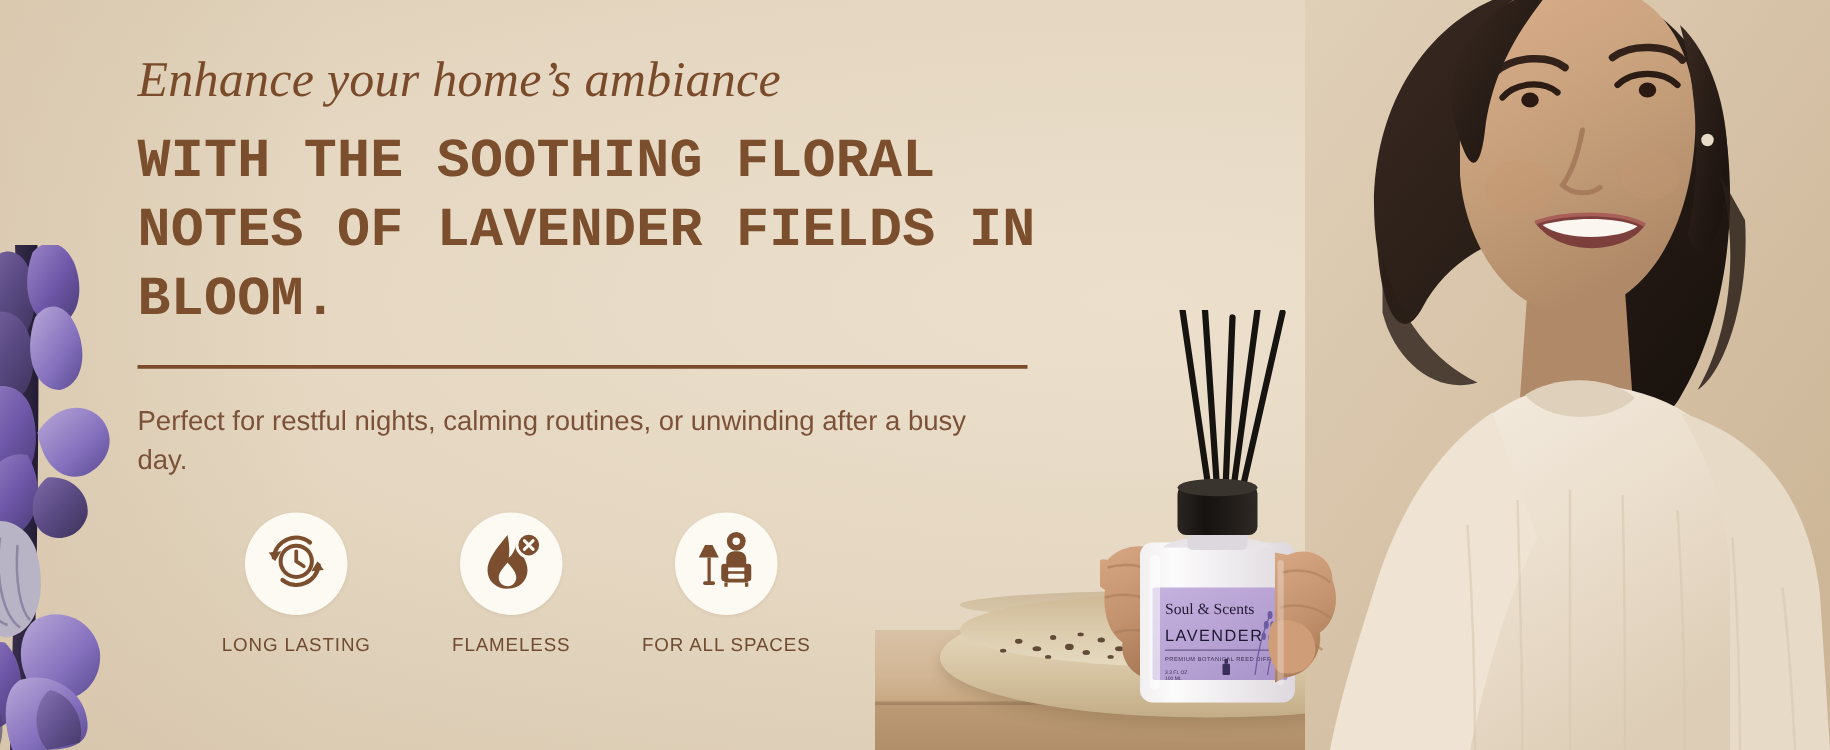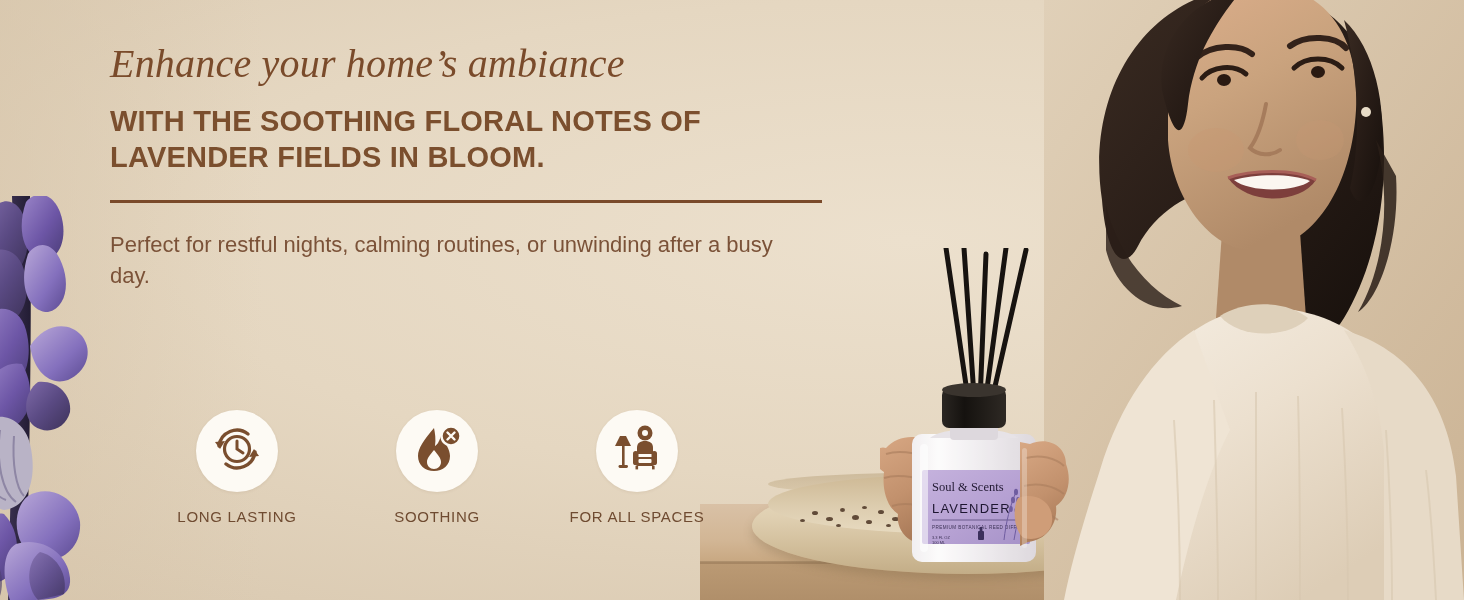--- a/index.html
+++ b/index.html
@@ -83,23 +83,23 @@
     font-style:italic;
     font-size:40px;
     line-height:1.08;
     color:#7a4b2b;
     letter-spacing:.2px;
     white-space:nowrap;
   }
 
   .sub-head {
     margin-top:18px;
-    font-family:Liberation Sans, sans-serif;
+    font-family:Liberation Mono, monospace;
     font-weight:bold;
-    font-size:29px;
+    font-size:44px;
     line-height:1.25;
     letter-spacing:.2px;
     color:#7b4f2e;
     max-width:740px;
   }
 
   .rule {
     margin-top:24px;
     width:712px; height:3px;
     background:#7a4a2a;
@@ -111,21 +111,21 @@
     line-height:1.42;
     color:#7b5238;
     max-width:700px;
   }
 
   
   .features {
     position:absolute;
     left:172px; top:410px;
     display:flex;
-    gap:70px;
+    gap:42px;
   }
   .feature { width:130px; display:flex; flex-direction:column; align-items:center; }
   .feature-circle {
     width:82px; height:82px;
     border-radius:50%;
     background:#fdfaf4;
     display:flex; align-items:center; justify-content:center;
     box-shadow:0 1px 3px rgba(120,90,60,.10);
   }
   .feature-label {
@@ -426,21 +426,21 @@
                      C38 25 33 19 29 12 C27 18 25 21 23 22 C24 15 23 9 22 4 Z" fill="#7a4e2e"></path>
 
             <path d="M22 26 C18 31 15 34 15 38 C15 42 18 45 22 45 C26 45 29 42 29 38
                      C29 34 26 31 22 26 Z" fill="#fdfaf4"></path>
 
             <circle cx="39" cy="12" r="9.5" fill="#7a4e2e" stroke="#fdfaf4" stroke-width="2.4"></circle>
             <path d="M35.5 8.5 L42.5 15.5 M42.5 8.5 L35.5 15.5" stroke="#fdfaf4" stroke-width="2.4" stroke-linecap="round"></path>
           </svg>
         </span>
       </div>
-      <div class="feature-label">SOOTHING</div>
+      <div class="feature-label">FLAMELESS</div>
     </div>
 
     <div class="feature">
       <div class="feature-circle">
         <span>
           <svg width="50" height="50" viewBox="0 0 50 50" fill="none">
 
             <circle cx="33" cy="9" r="7.5" fill="#7a4e2e"></circle>
             <circle cx="33" cy="9" r="3" fill="#fdfaf4"></circle>
 

